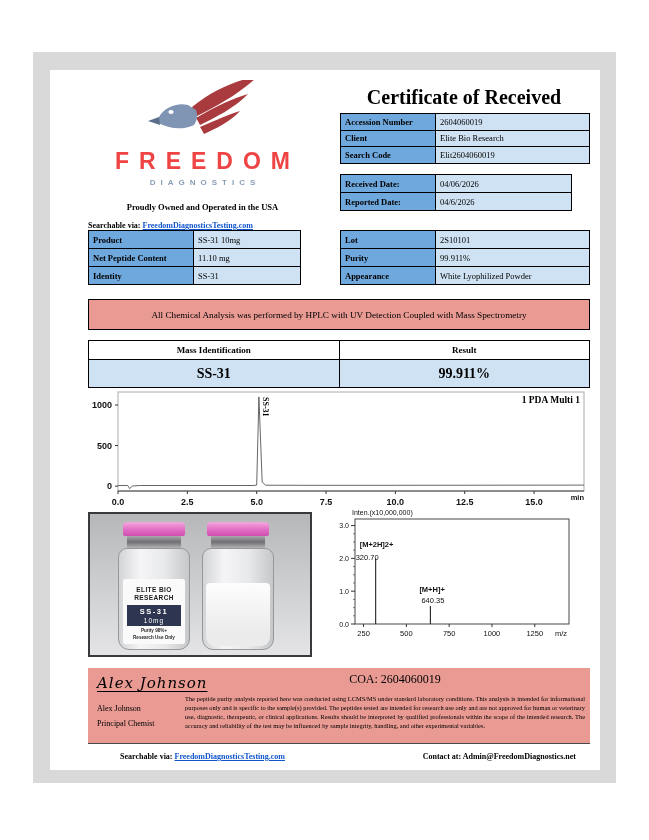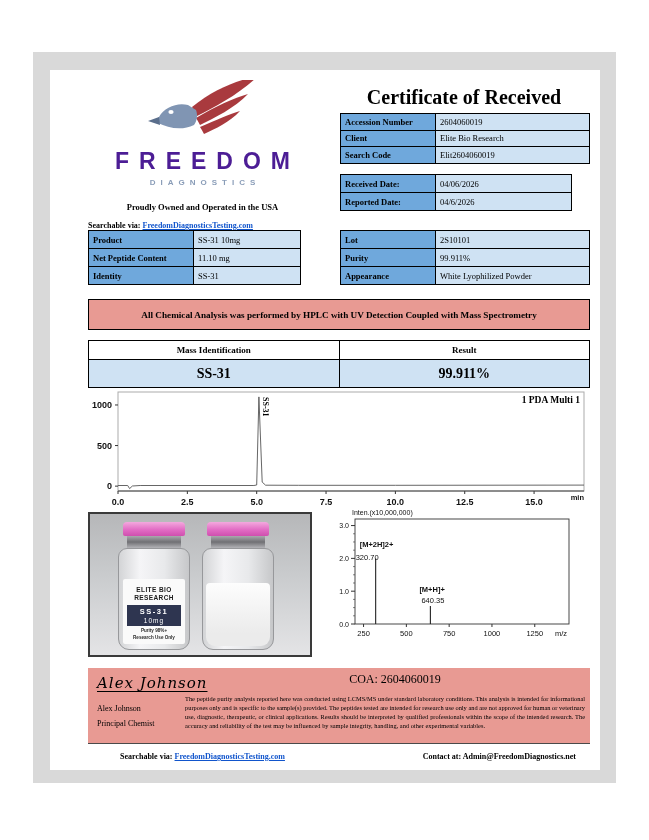--- a/index.html
+++ b/index.html
@@ -6,21 +6,21 @@
   body{
     width:649px;height:840px;position:relative;background:#ffffff;
     font-family:"Liberation Serif",serif;color:#000;overflow:hidden;
   }
   .backdrop{position:absolute;left:33px;top:52px;width:583px;height:731px;background:var(--c-frame,#d9d9d9);}
   .page{position:absolute;left:17px;top:18px;width:550px;height:700px;background:#fff;}
 
   
   .logo-block{position:absolute;left:5px;top:10px;width:295px;text-align:center;}
   .eagle{display:block;margin:0 auto;}
-  .brand{font-family:"Liberation Sans",sans-serif;font-weight:bold;font-size:23px;letter-spacing:10px;color:#4c1d95;margin-top:2px;padding-left:10px;}
+  .brand{font-family:"Liberation Sans",sans-serif;font-weight:bold;font-size:23px;letter-spacing:10px;color:#ef4444;margin-top:2px;padding-left:10px;}
   .brand-sub{font-family:Liberation Sans, sans-serif;font-weight:bold;font-size:8px;letter-spacing:5px;color:#8a9db8;margin-top:3px;padding-left:5px;}
   .proudly{font-size:8.5px;font-weight:bold;margin-top:15px;}
   .searchable-top{font-size:8px;font-weight:bold;text-align:left;margin-top:9px;padding-left:33px;}
   a.doc-link{color:var(--c-link,#1155cc);text-decoration:underline;cursor:pointer;}
 
   .title{position:absolute;left:285px;top:16px;width:258px;text-align:center;font-size:20px;font-weight:bold;margin:0;}
 
   
   table.info{border-collapse:collapse;table-layout:fixed;position:absolute;border:1.5px solid #000;}
   table.info td{border:1px solid #000;font-size:8.5px;padding:1px 4px;overflow:hidden;white-space:nowrap;}
@@ -31,21 +31,21 @@
   #tbl-dates{left:290px;top:104px;width:232px;}
   #tbl-dates td{height:15px;}
   #tbl-product{left:38px;top:160px;width:213px;}
   #tbl-product td{height:15px;}
   #tbl-lot{left:290px;top:160px;width:250px;}
   #tbl-lot td{height:15px;}
 
   
   .banner{position:absolute;left:38px;top:229px;width:502px;height:31px;background:var(--c-pink,#e89a93);
     border:1.5px solid #000;box-sizing:border-box;display:flex;align-items:center;justify-content:center;
-    font-size:9.2px;font-weight:bold;text-align:left;}
+    font-size:9.2px;font-weight:normal;text-align:left;}
 
   
   table.result{border-collapse:collapse;table-layout:fixed;position:absolute;left:38px;top:270px;width:502px;border:1.5px solid #000;}
   table.result td{border:1px solid #000;text-align:center;}
   .result .hdr td{font-size:9px;font-weight:bold;height:16px;background:#fff;}
   .result .big td{font-size:14px;font-weight:bold;height:25px;background:var(--c-lblue,#cfe2f3);}
 
   
   .chromo{position:absolute;left:38px;top:317px;width:500px;height:124px;}
   .mspec{position:absolute;left:283px;top:434px;width:245px;height:138px;}

